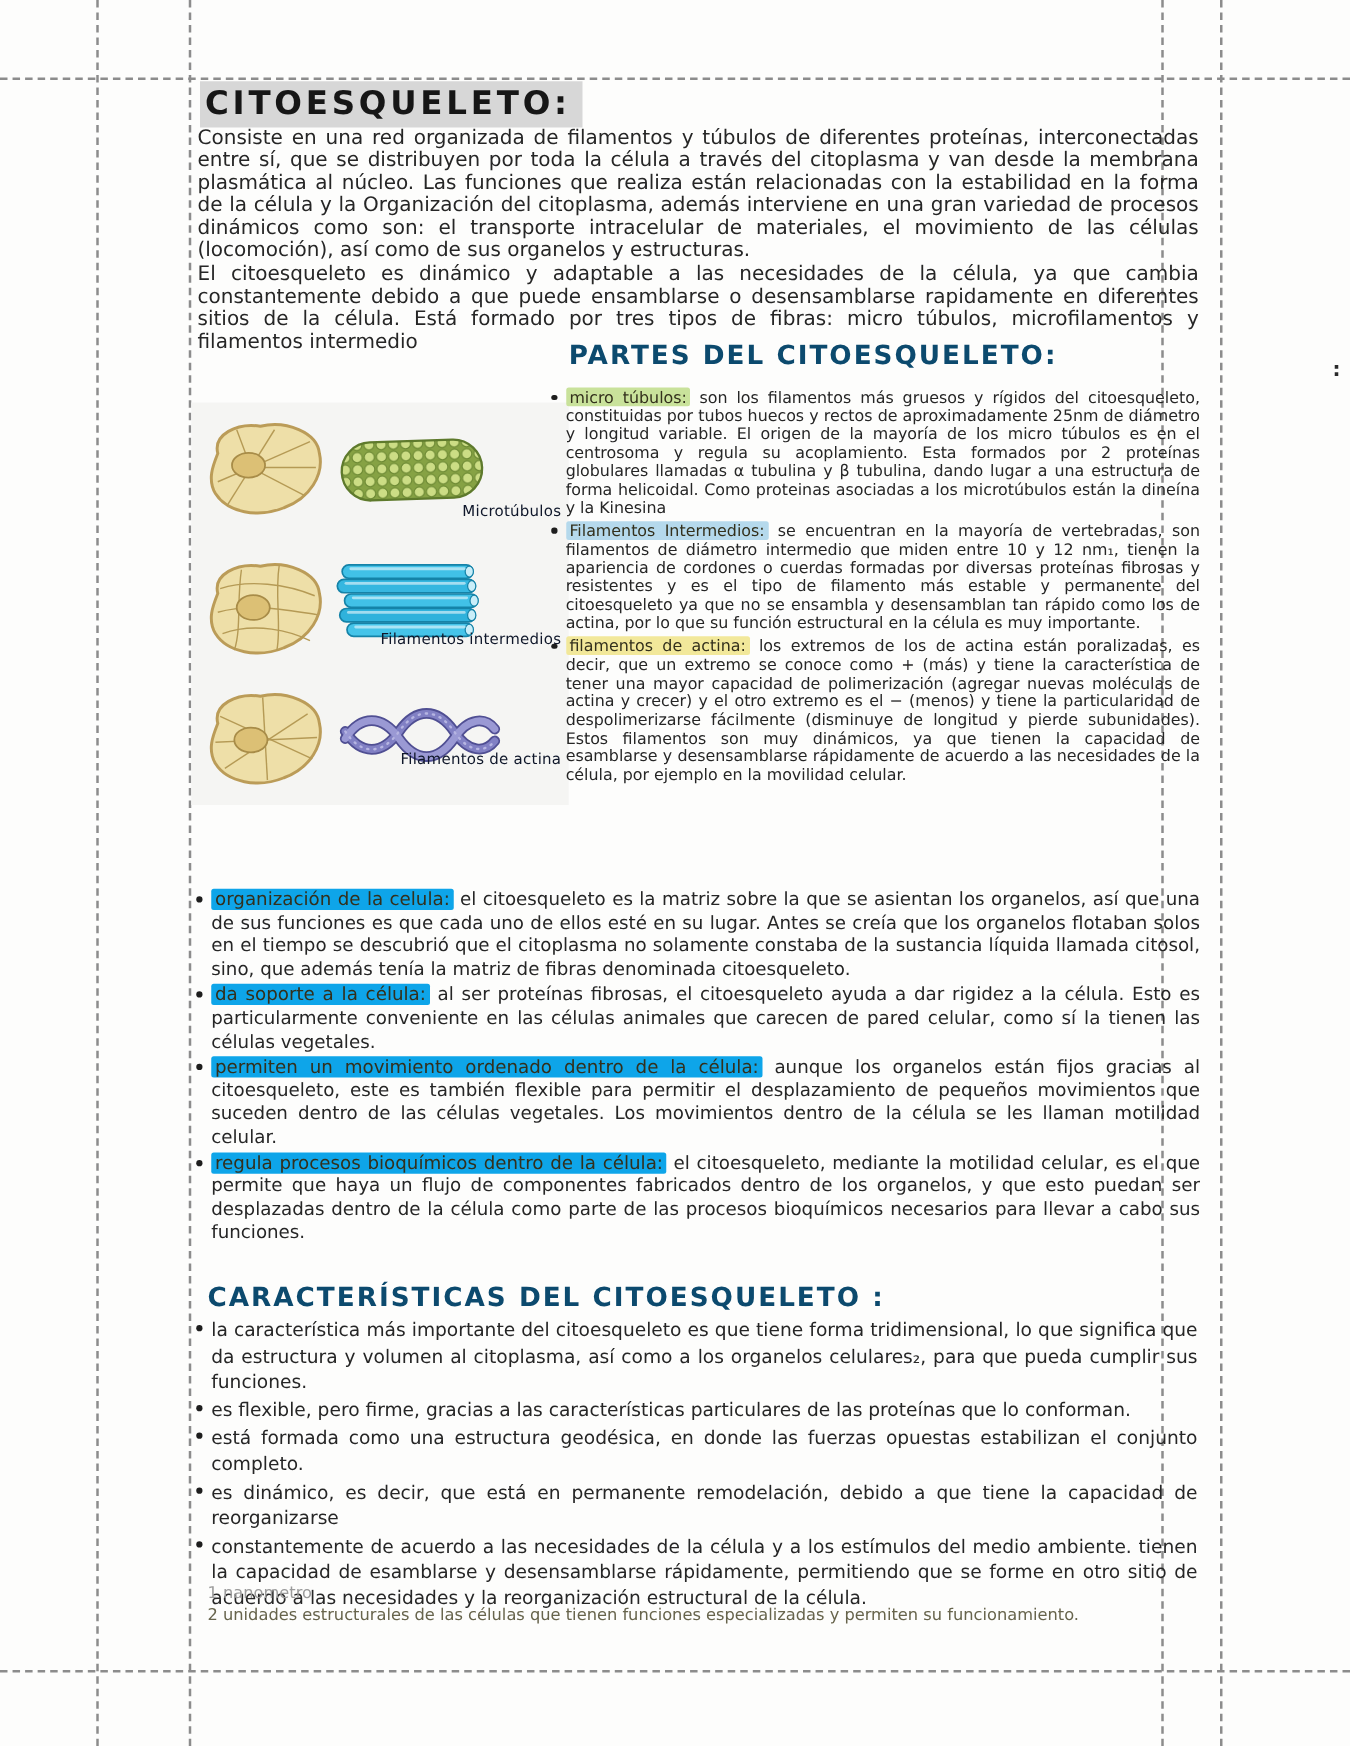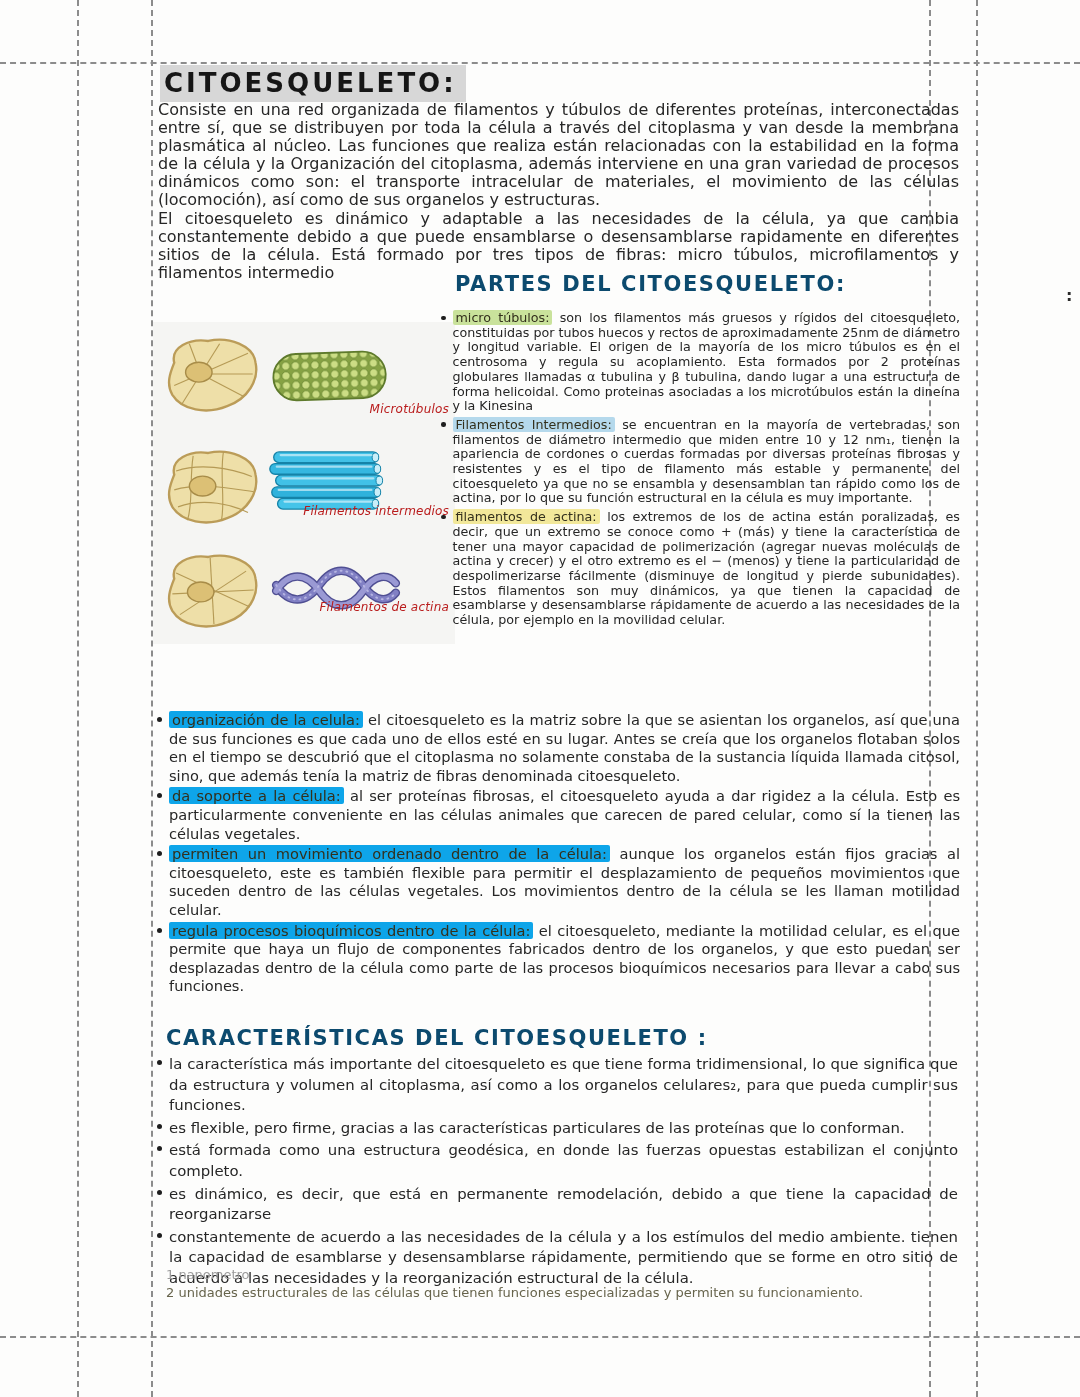--- a/index.html
+++ b/index.html
@@ -40,21 +40,21 @@
   .hl-f{background:#0ea5e9;}
 
   
   .figpanel{left:153px; top:322px; width:302px; height:322px; background:#f5f5f3; z-index:2;}
   .figrow{position:absolute; left:0; width:100%; height:100px;}
   .fr1{top:6px;} .fr2{top:118px;} .fr3{top:222px;}
   .cellsvg{position:absolute; left:8px; top:4px; width:104px; height:86px;}
   .mtsvg{position:absolute; left:114px; top:22px; width:126px; height:52px; transform:rotate(-2deg);}
   .ifsvg{position:absolute; left:114px; top:10px; width:120px; height:62px;}
   .actsvg{position:absolute; left:118px; top:22px; width:130px; height:44px;}
-  .figlabel{position:absolute; right:6px; font-size:12px; color:#b91c1c; letter-spacing:0.2px;font-style:italic;}
+  .figlabel{position:absolute; right:6px; font-size:12px; color:#0f172a; letter-spacing:0.2px;}
   .fl1{top:74px;} .fl2{top:64px;} .fl3{top:56px;}
 
   .func-head{left:166px; top:683px; font-size:21px;}
   .func-list{left:157px; top:711px; width:803px; text-align:justify; font-size:14.6px; line-height:18.6px;}
   .func-list .bullet{margin-bottom:2px;}
 
   .carac-head{left:166px; top:1026px; font-size:21px;}
   .carac-list{left:157px; top:1054px; width:801px; text-align:justify; font-size:14.9px; line-height:20.6px;}
   .carac-list .bullet{margin-bottom:2px;}
 

